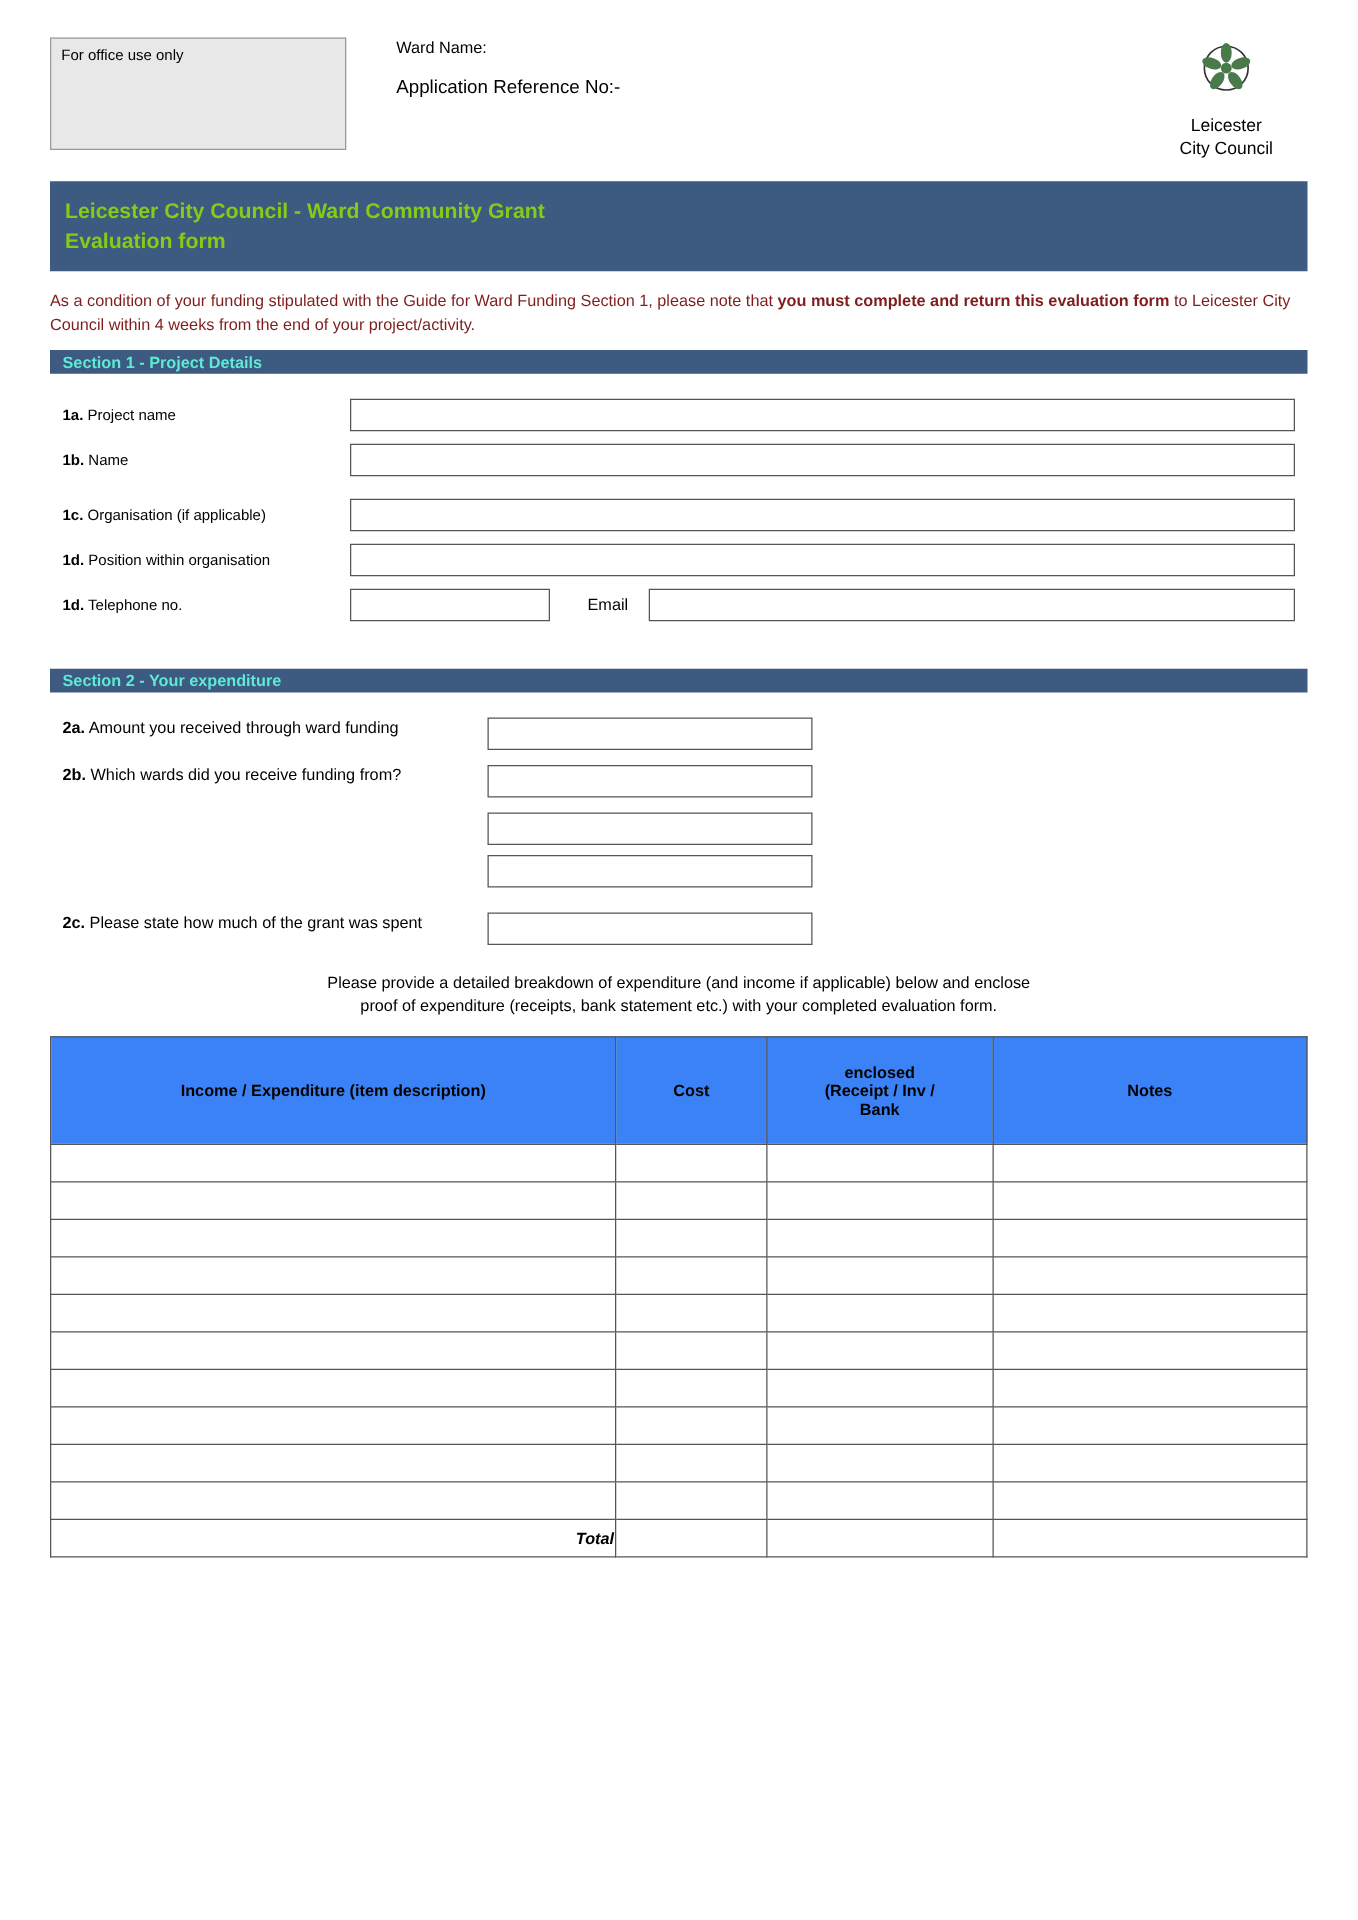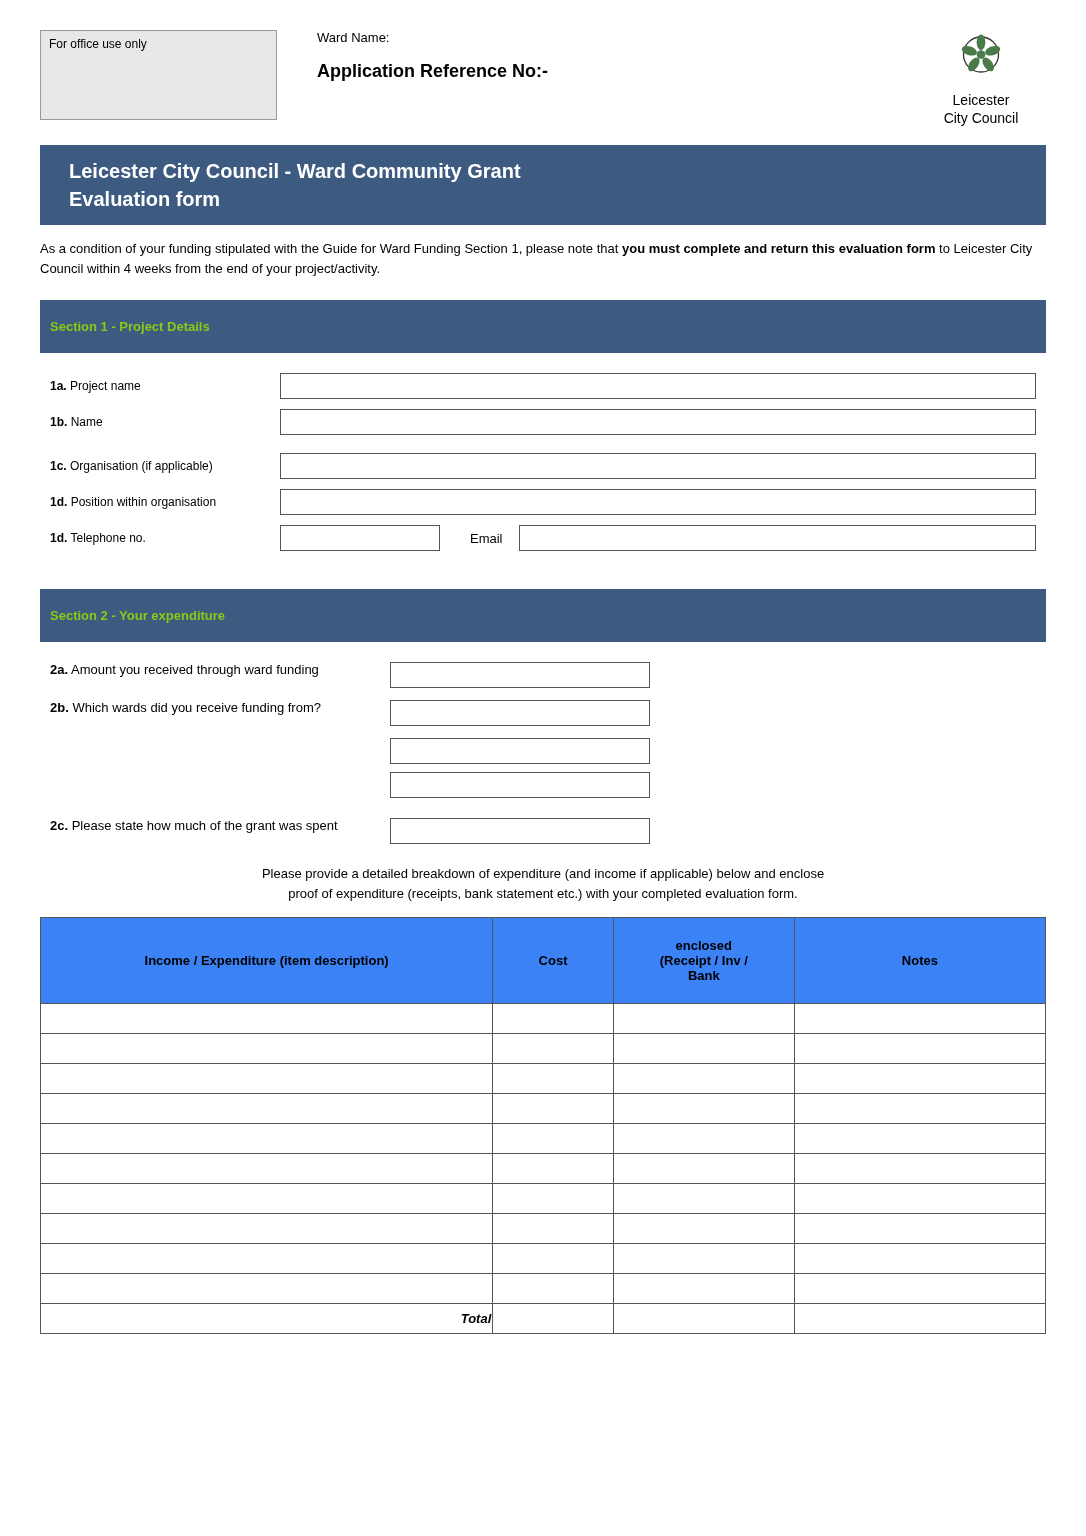--- a/index.html
+++ b/index.html
@@ -30,22 +30,22 @@
     }
     .header-middle {
       flex: 1;
       padding-left: 40px;
     }
     .ward-name-label {
       font-size: 13px;
       margin-bottom: 16px;
     }
     .app-ref-label {
-      font-size: 18px;
-      font-weight: bold;
+      font-size: 15px;
+      font-weight: normal;
     }
     .logo-area {
       width: 130px;
       flex-shrink: 0;
       display: flex;
       flex-direction: column;
       align-items: center;
       padding-top: 4px;
     }
     .logo-svg {
@@ -55,44 +55,44 @@
     .logo-text {
       font-size: 14px;
       text-align: center;
       line-height: 1.3;
       margin-top: 2px;
     }
 
     
     .title-banner {
       background: #3d5a80;
-      color: #ffffff;
-      padding: 12px 29px;
-      font-size: 20px;
+      color: #84cc16;
+      padding: 12px 12px;
+      font-size: 17px;
       font-weight: bold;
       margin-bottom: 14px;
       line-height: 1.4;
     }
 
     
     .intro-text {
-      color: #000000;
-      font-size: 13px;
-      margin-bottom: 22px;
+      color: #7f1d1d;
+      font-size: 13px;
+      margin-bottom: 10px;
       line-height: 1.5;
     }
     .intro-text strong {
       font-weight: bold;
     }
 
     
     .section-header {
       background: #3d5a80;
-      color: #84cc16;
-      padding: 19px 10px;
+      color: #5eead4;
+      padding: 2px 10px;
       font-size: 13px;
       font-weight: bold;
       margin-bottom: 12px;
     }
 
     
     .form-section {
       margin-bottom: 20px;
     }
     .field-row {

